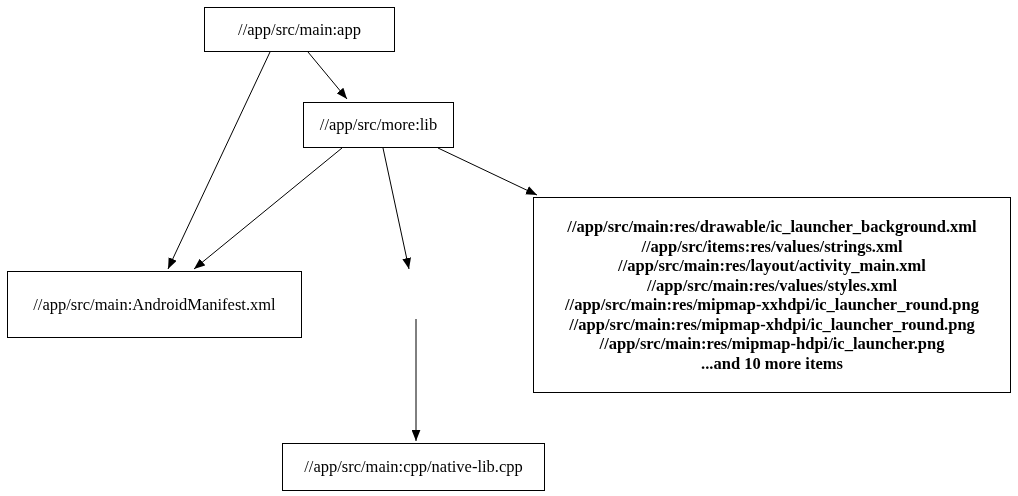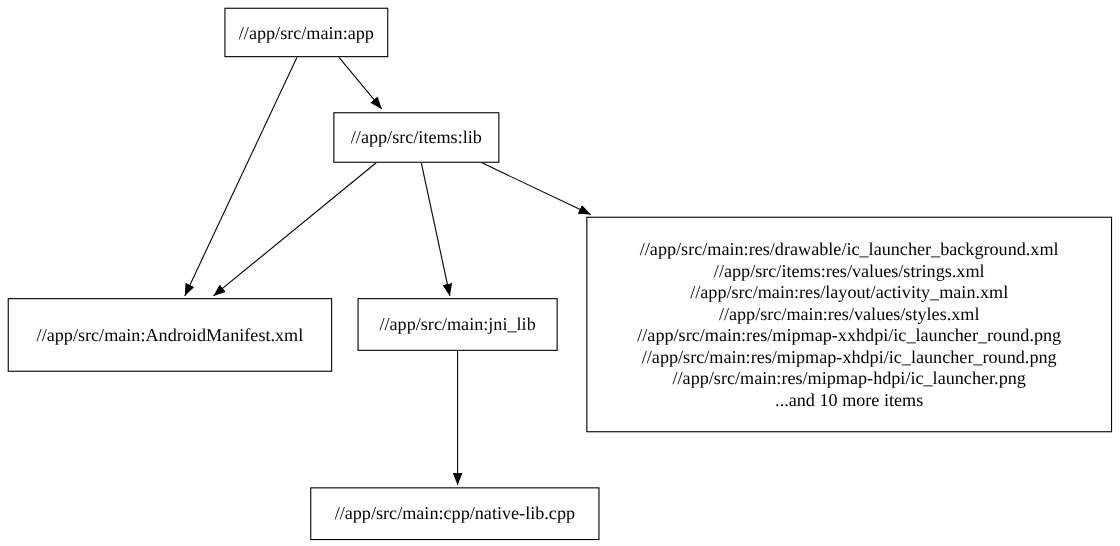--- a/index.html
+++ b/index.html
@@ -24,25 +24,25 @@
     background: #ffffff;
     display: flex;
     flex-direction: column;
     align-items: center;
     justify-content: center;
     text-align: center;
     font-size: 16.5px;
     line-height: 19.5px;
     white-space: nowrap;
   }
-  .node-app        { left: 204px; top: 7px;   width: 149px; height: 45px; }
+  .node-app        { left: 204px; top: 7px;   width: 191px; height: 45px; }
   .node-lib        { left: 303px; top: 102px; width: 151px; height: 46px; }
   .node-manifest   { left: 7px;   top: 271px; width: 295px; height: 67px; }
   .node-jni-lib    { left: 325px; top: 271px; width: 182px; height: 48px; }
-  .node-res        { left: 533px; top: 197px; width: 478px; height: 196px; }
+  .node-res        { left: 533px; top: 197px; width: 478px; height: 196px; font-weight: bold; }
   .node-cpp        { left: 282px; top: 443px; width: 263px; height: 48px; }
   .res-line { height: 19.5px; }
 </style>
 </head>
 <body>
 
 <div id="canvas">
 
   <svg id="edge-layer" viewBox="0 0 1018 496" xmlns="http://www.w3.org/2000/svg">
     <defs>
@@ -56,30 +56,27 @@
     <line x1="383" y1="148" x2="409" y2="269" stroke="#000000" stroke-width="1" marker-end="url(#arrow)"></line>
     <line x1="438" y1="148" x2="537" y2="195" stroke="#000000" stroke-width="1" marker-end="url(#arrow)"></line>
     <line x1="416" y1="319" x2="416" y2="441" stroke="#000000" stroke-width="1" marker-end="url(#arrow)"></line>
   </svg>
 
   <div class="node node-app">
     <span>//app/src/main:app</span>
   </div>
 
   <div class="node node-lib">
-    <span>//app/src/items:lib</span>
+    <span>//app/src/more:lib</span>
   </div>
 
   <div class="node node-manifest">
     <span>//app/src/main:AndroidManifest.xml</span>
   </div>
 
-  <div class="node node-jni-lib">
-    <span>//app/src/main:jni_lib</span>
-  </div>
 
   <div class="node node-res">
     <div class="res-line">//app/src/main:res/drawable/ic_launcher_background.xml</div>
     <div class="res-line">//app/src/items:res/values/strings.xml</div>
     <div class="res-line">//app/src/main:res/layout/activity_main.xml</div>
     <div class="res-line">//app/src/main:res/values/styles.xml</div>
     <div class="res-line">//app/src/main:res/mipmap-xxhdpi/ic_launcher_round.png</div>
     <div class="res-line">//app/src/main:res/mipmap-xhdpi/ic_launcher_round.png</div>
     <div class="res-line">//app/src/main:res/mipmap-hdpi/ic_launcher.png</div>
     <div class="res-line">...and 10 more items</div>

